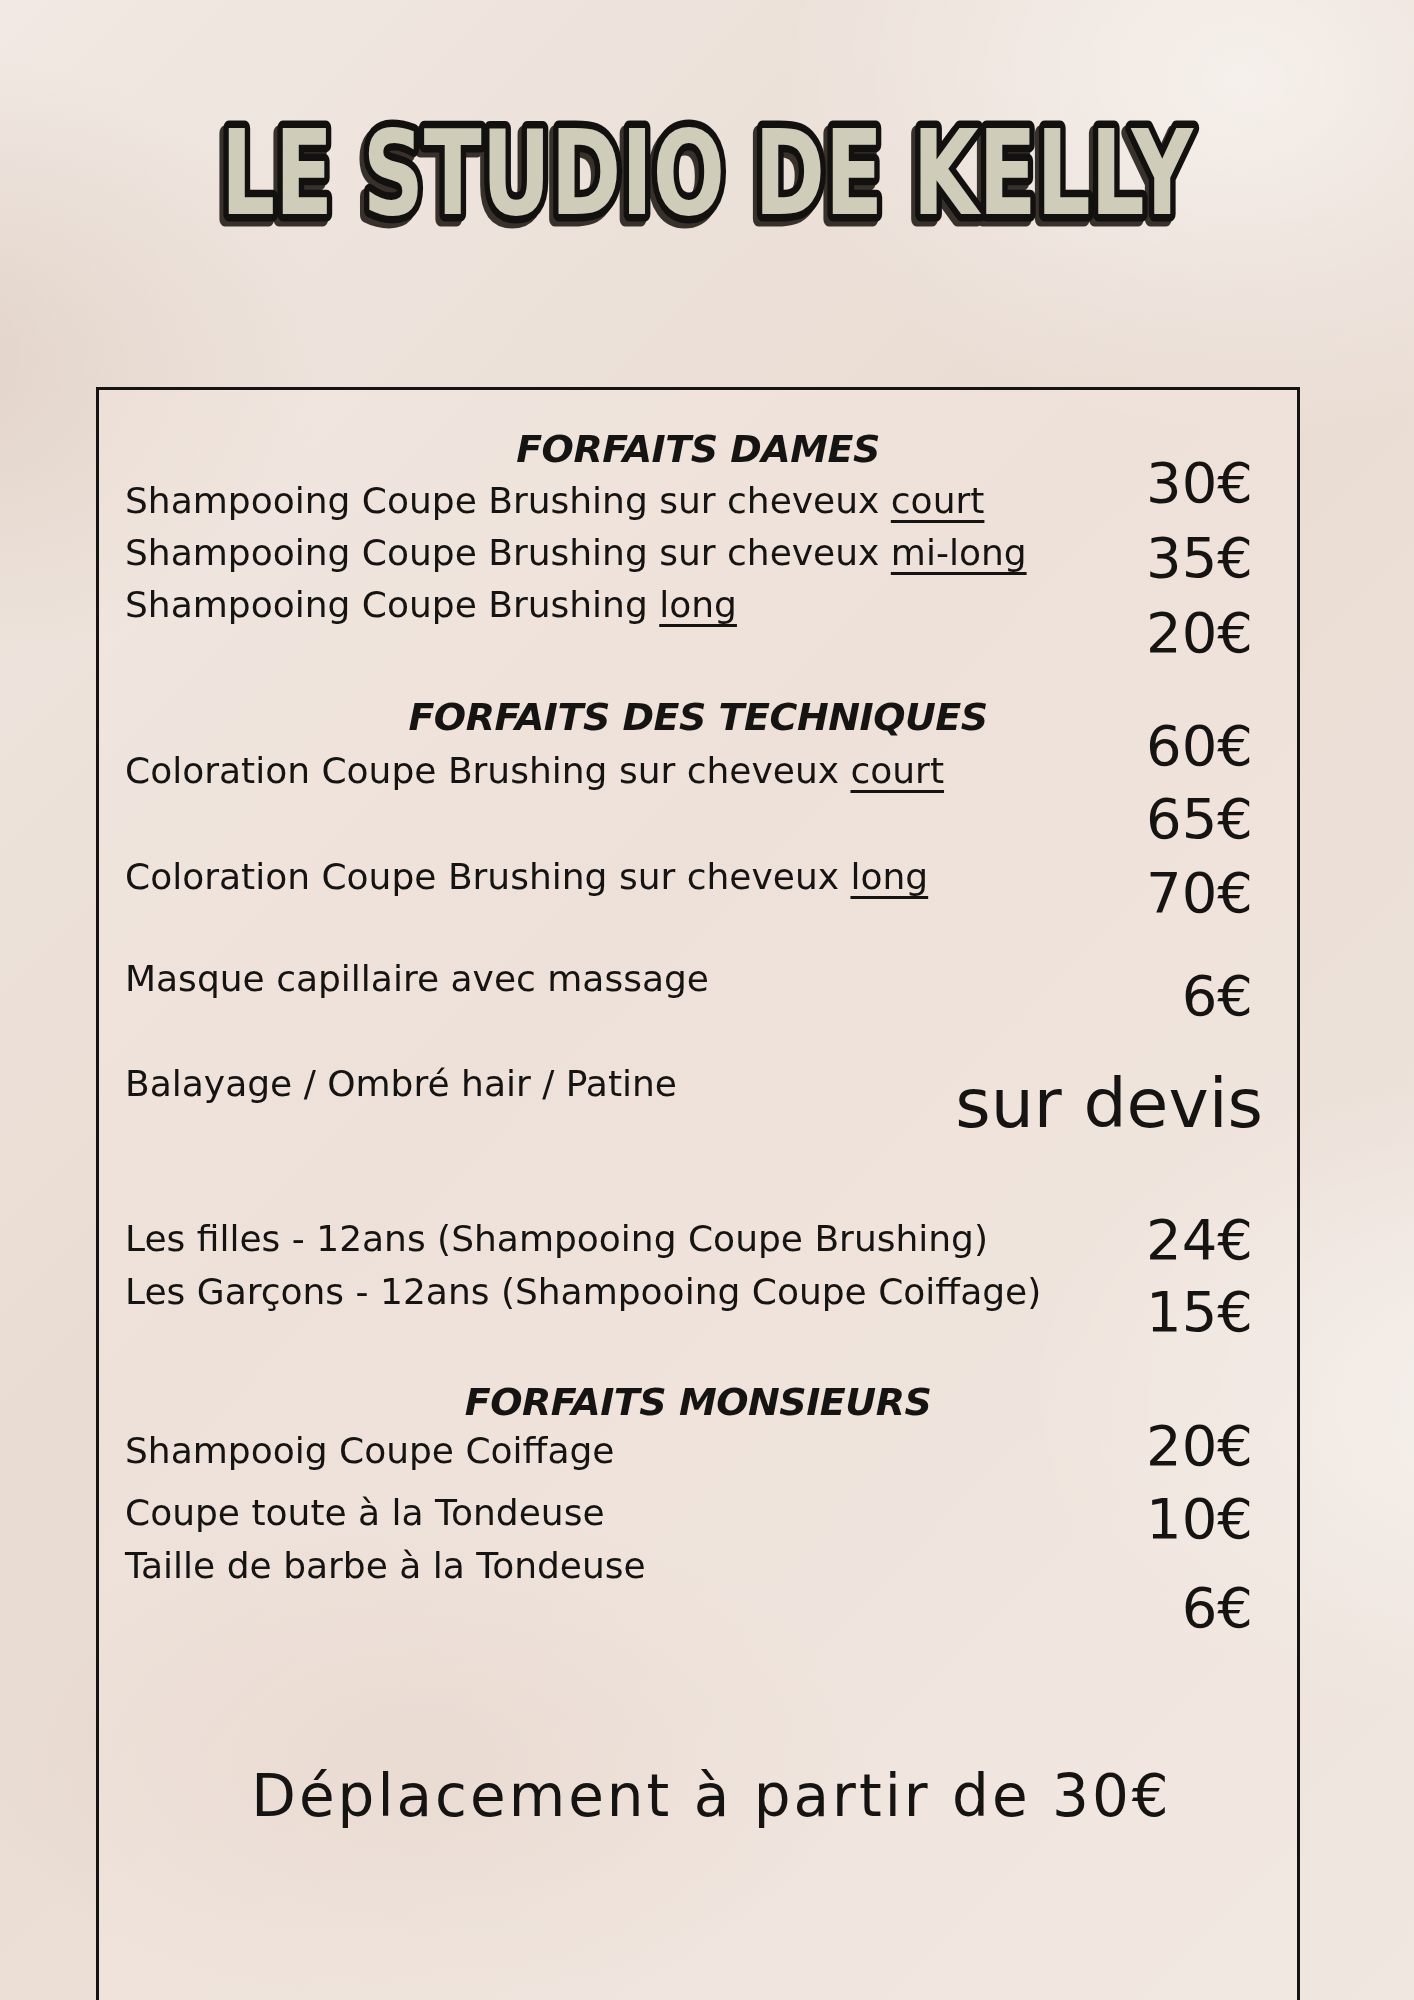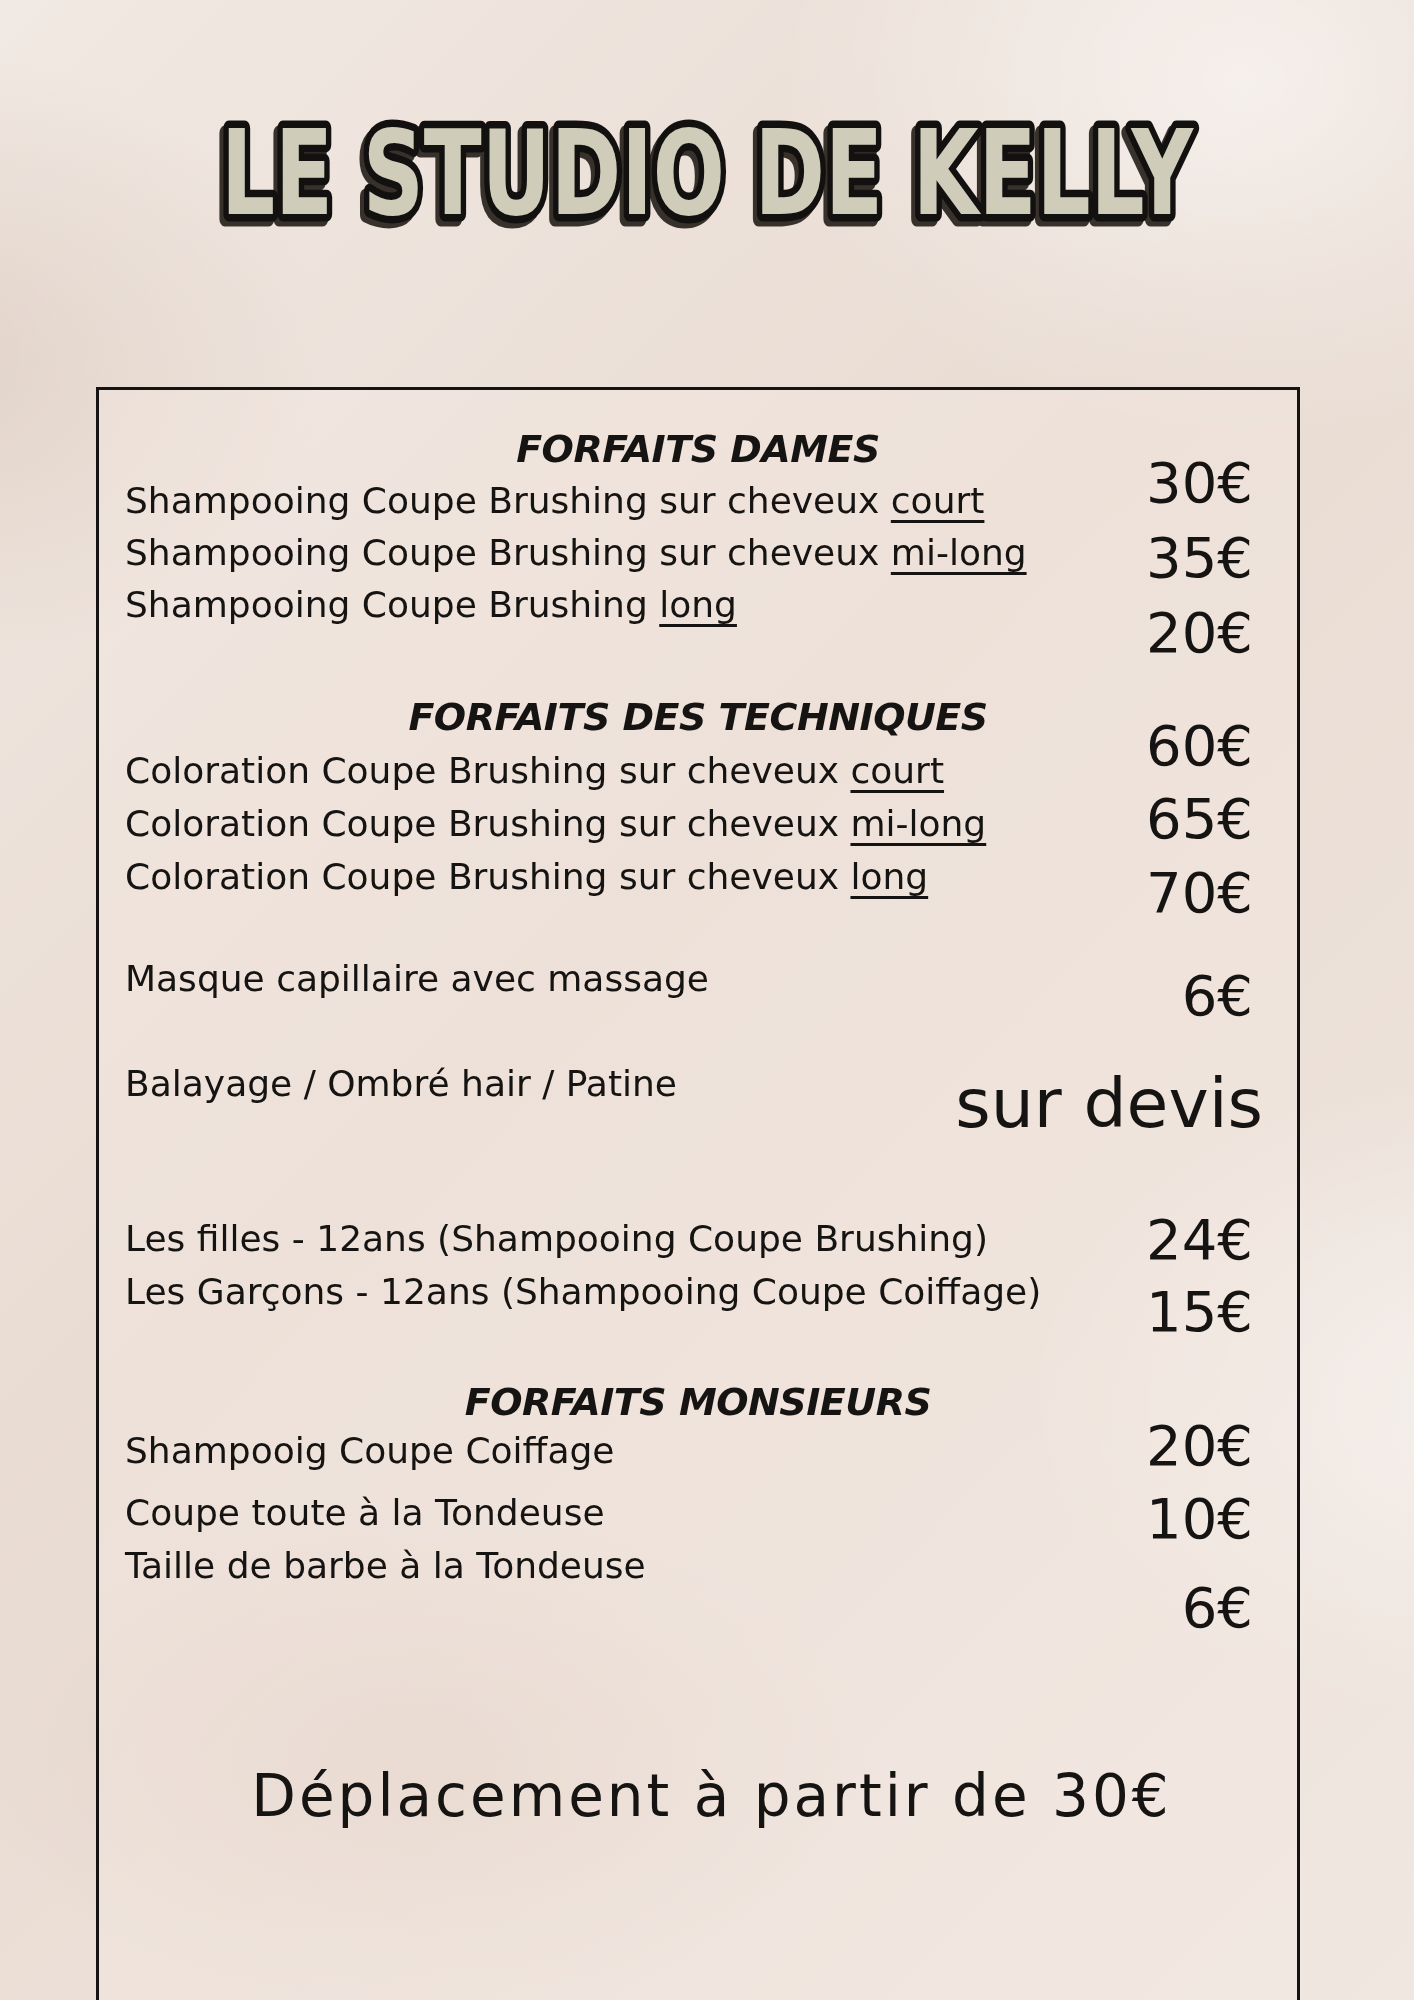--- a/index.html
+++ b/index.html
@@ -77,21 +77,20 @@
     <div class="hdr" style="top:40px">FORFAITS DAMES</div>
     <div class="item" style="top:90px"><span>Shampooing Coupe Brushing sur cheveux </span><span class="u">court</span></div>
     <div class="item" style="top:142px"><span>Shampooing Coupe Brushing sur cheveux </span><span class="u">mi-long</span></div>
     <div class="item" style="top:194px"><span>Shampooing Coupe Brushing </span><span class="u">long</span></div>
     <div class="price" style="top:65px">30€</div>
     <div class="price" style="top:140px">35€</div>
     <div class="price" style="top:215px">20€</div>
 
     <div class="hdr" style="top:308px">FORFAITS DES TECHNIQUES</div>
     <div class="item" style="top:360px"><span>Coloration Coupe Brushing sur cheveux </span><span class="u">court</span></div>
-    <div class="item" style="top:413px"><span>Coloration Coupe Brushing sur cheveux </span><span class="u">mi-long</span></div>
     <div class="item" style="top:466px"><span>Coloration Coupe Brushing sur cheveux </span><span class="u">long</span></div>
     <div class="price" style="top:328px">60€</div>
     <div class="price" style="top:401px">65€</div>
     <div class="price" style="top:475px">70€</div>
 
     <div class="item" style="top:568px"><span>Masque capillaire avec massage</span></div>
     <div class="price" style="top:578px">6€</div>
 
     <div class="item" style="top:673px"><span>Balayage / Ombré hair / Patine</span></div>
     <div class="price devis" style="top:680px">sur devis</div>

